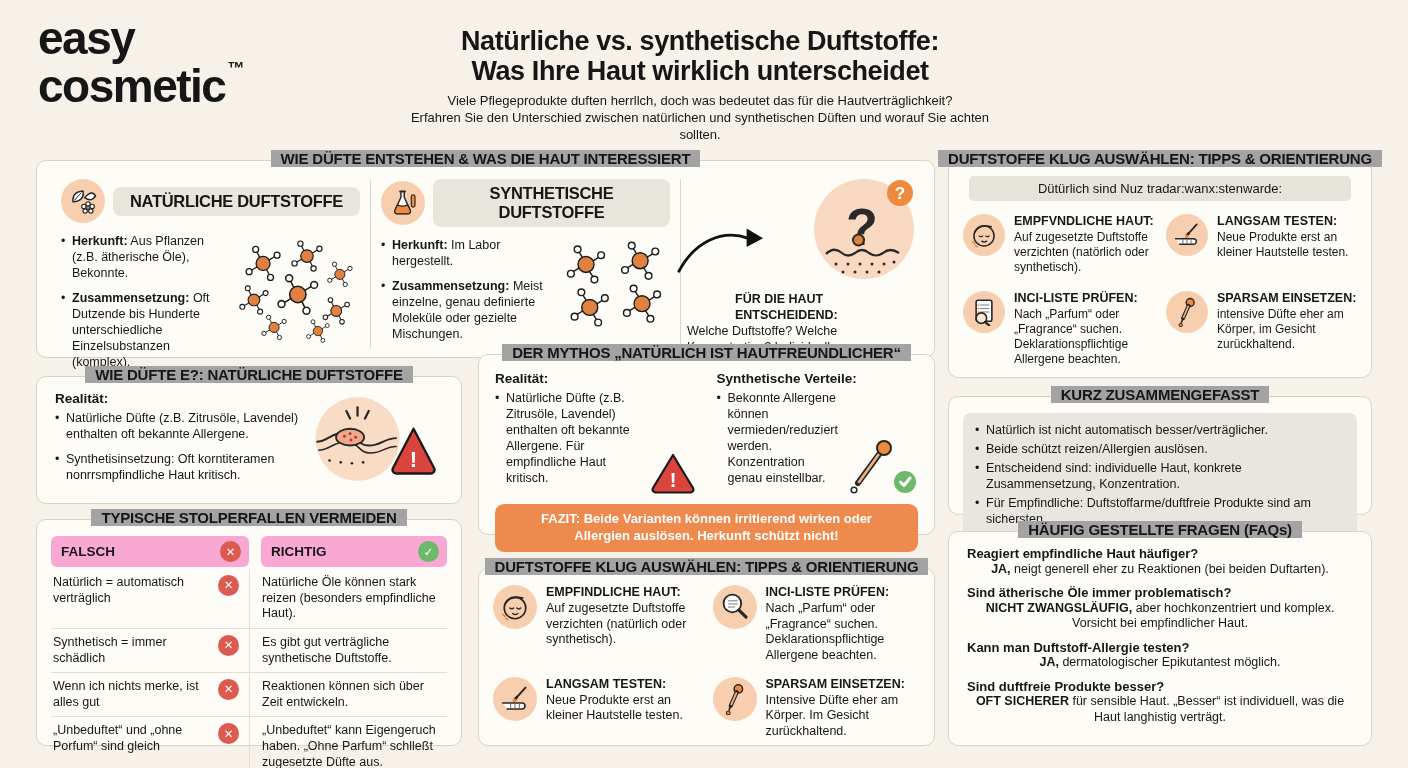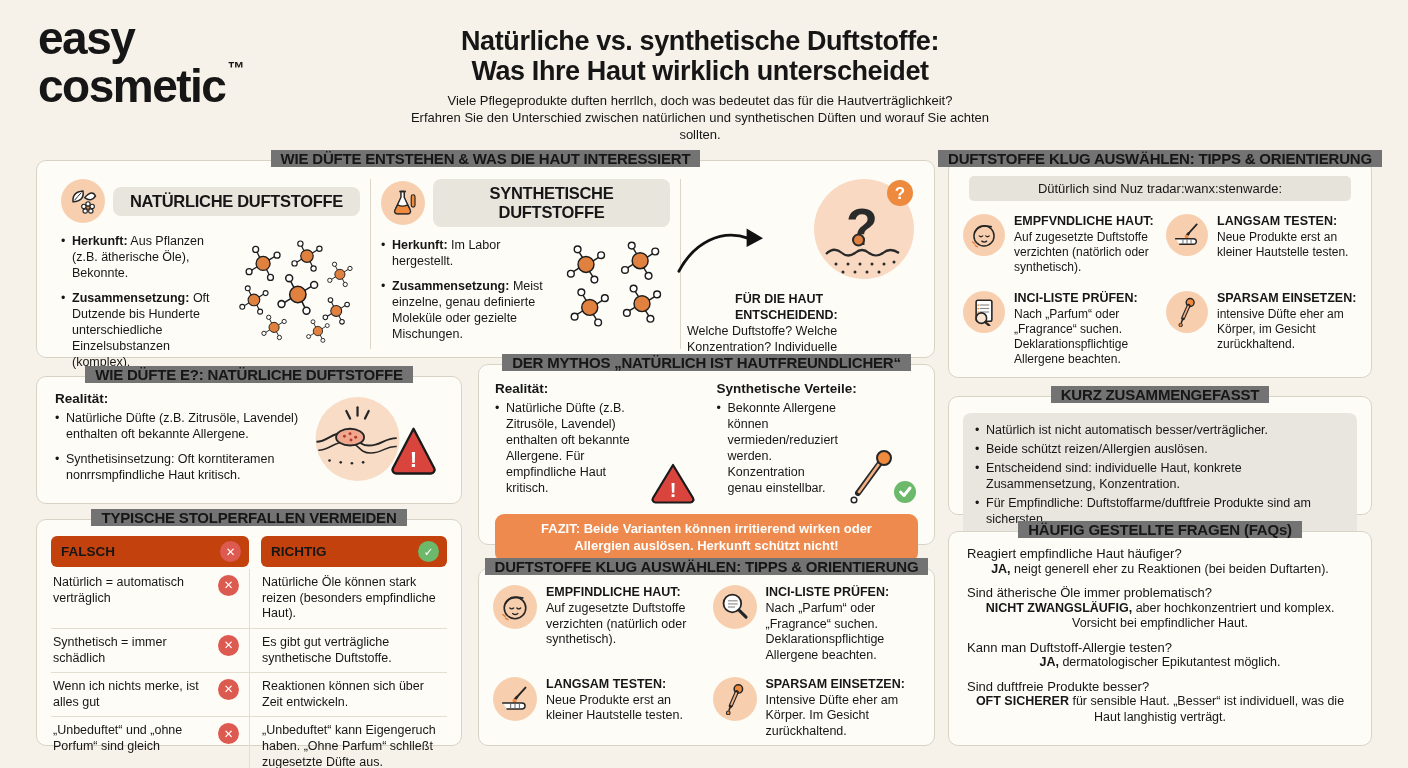--- a/index.html
+++ b/index.html
@@ -7,21 +7,21 @@
   #canvas{position:relative;width:1264px;height:768px;}
   
   .logo{position:absolute;left:38px;top:16px;font-weight:bold;font-size:46px;line-height:0.98;letter-spacing:-1.5px;}
   .logo sup{font-size:17px;letter-spacing:0;vertical-align:28px;margin-left:2px;}
   .title-block{position:absolute;left:390px;top:26px;width:620px;text-align:center;}
   .title-block h1{margin:0;font-size:27px;line-height:1.12;letter-spacing:-0.4px;}
   .subtitle{margin-top:7px;font-size:13px;line-height:1.3;}
   
   .panel{position:absolute;background:#fdfcf7;border:1.5px solid #d9d3c6;border-radius:10px;box-sizing:border-box;}
   .panel-title{position:absolute;top:-11px;left:0;right:0;display:flex;justify-content:center;pointer-events:none;}
-  .panel-title span{background:#737373;padding:0 10px;font-weight:bold;font-size:15px;letter-spacing:-0.2px;white-space:nowrap;}
+  .panel-title span{background:#a3a3a3;padding:0 10px;font-weight:bold;font-size:15px;letter-spacing:-0.2px;white-space:nowrap;}
   
   .origins-body{display:flex;height:100%;padding:18px 14px 8px 14px;box-sizing:border-box;}
   .zone{box-sizing:border-box;padding:0 10px;}
   .zone.natural{width:320px;border-right:1px solid #ddd7ca;}
   .zone.synthetic{width:310px;border-right:1px solid #ddd7ca;}
   .zone.decisive{flex:1;position:relative;}
   .zone-head{display:flex;align-items:center;gap:8px;margin-bottom:10px;}
   .icon-circle{width:44px;height:44px;min-width:44px;border-radius:50%;background:#f8cfae;display:flex;align-items:center;justify-content:center;}
   .pill-heading{flex:1;background:#e8e5dd;border-radius:8px;padding:5px 14px;font-weight:bold;font-size:16.5px;letter-spacing:-0.3px;text-align:center;}
   .zone-content{display:flex;gap:4px;}
@@ -35,21 +35,21 @@
   
   .reality-body{display:flex;padding:14px 12px 8px 18px;box-sizing:border-box;gap:2px;}
   .reality-text{flex:1;}
   .reality-text .rh{font-weight:bold;font-size:13.5px;margin-bottom:4px;}
   
   .pitfalls-body{padding:16px 14px 8px 14px;}
   .pit-grid{display:grid;grid-template-columns:1fr 1fr;column-gap:0;}
   .pit-cell{padding:6px 10px 6px 2px;font-size:12.5px;line-height:1.25;border-bottom:1px solid #e3ded2;display:flex;align-items:flex-start;justify-content:space-between;gap:6px;}
   .pit-cell.rcol{border-left:1px solid #e3ded2;padding-left:12px;padding-right:2px;}
   .pit-cell.last{border-bottom:none;}
-  .pit-head{background:#c2410c;border-radius:6px;padding:5px 8px 5px 10px;font-weight:bold;font-size:13.5px;display:flex;align-items:center;justify-content:space-between;margin-bottom:2px;}
+  .pit-head{background:#f9a8d4;border-radius:6px;padding:5px 8px 5px 10px;font-weight:bold;font-size:13.5px;display:flex;align-items:center;justify-content:space-between;margin-bottom:2px;}
   .pit-head.rcol{border-left:none;margin-left:12px;}
   .pit-headrow{display:grid;grid-template-columns:1fr 1fr;}
   .mark{width:21px;height:21px;min-width:21px;border-radius:50%;color:#fff;display:inline-flex;align-items:center;justify-content:center;font-size:11.5px;font-weight:bold;}
   .mark.x{background:#dd5a50;}
   .mark.ok{background:#6cb96c;}
   
   .myth-body{padding:16px 16px 10px 16px;}
   .myth-cols{display:grid;grid-template-columns:1fr 1fr;column-gap:20px;}
   .myth-h{font-weight:bold;font-size:13.5px;margin-bottom:4px;}
   .myth-flex{display:flex;align-items:flex-end;gap:4px;}
@@ -62,21 +62,21 @@
   .tip-text b{display:block;font-size:12.5px;}
   .note-bar{background:#e6e3db;border-radius:5px;text-align:center;font-size:13px;padding:5px 12px;margin:0 6px 13px 6px;}
   .tips-right .tip-text{font-size:12px;}
   .tips-right .icon-circle{width:42px;height:42px;min-width:42px;}
   
   .summary-body{padding:16px 14px 8px 14px;}
   .summary-box{background:#e9e6e0;border-radius:8px;padding:9px 12px;}
   .summary-box .bul li{margin-bottom:3px;}
   
   .faq-body{padding:14px 18px 8px 18px;}
-  .faq-q{font-weight:normal;font-size:13px;line-height:1.2;}
+  .faq-q{font-weight:bold;font-size:13px;line-height:1.2;}
   .faq-a{font-size:12.5px;line-height:1.24;margin-bottom:8px;text-align:center;}
   .faq-a b{font-size:12.5px;}
   svg{display:block;}
   svg text{font-family:"Liberation Sans","DejaVu Sans",sans-serif;}
 </style>
 </head>
 <body>
 
 <div id="canvas">
 
@@ -314,21 +314,21 @@
             <span>„Unbeduftet“ und „ohne Porfum“ sind gleich</span>
             <span class="mark x">✕</span>
           </div>
         <div class="pit-cell rcol last">
             <span>„Unbeduftet“ kann Eigengeruch haben. „Ohne Parfum“ schlleßt zugesetzte Düfte aus.</span>
           </div>
       </div>
     </div>
   </div>
 
-  <div class="panel" style="left:478px;top:364px;width:457px;height:181px;">
+  <div class="panel" style="left:478px;top:354px;width:457px;height:181px;">
     <div class="panel-title">
         <span>DER MYTHOS „NATÜRLICH IST HAUTFREUNDLICHER“</span>
       </div>
     <div class="myth-body">
       <div class="myth-cols">
         <div>
           <div class="myth-h">Realität:</div>
           <div class="myth-flex">
             <ul class="bul" style="flex:1;">
                 <li>Natürliche Düfte (z.B. Zitrusöle, Lavendel) enthalten oft bekannte Allergene. Für empfindliche Haut kritisch.</li>

